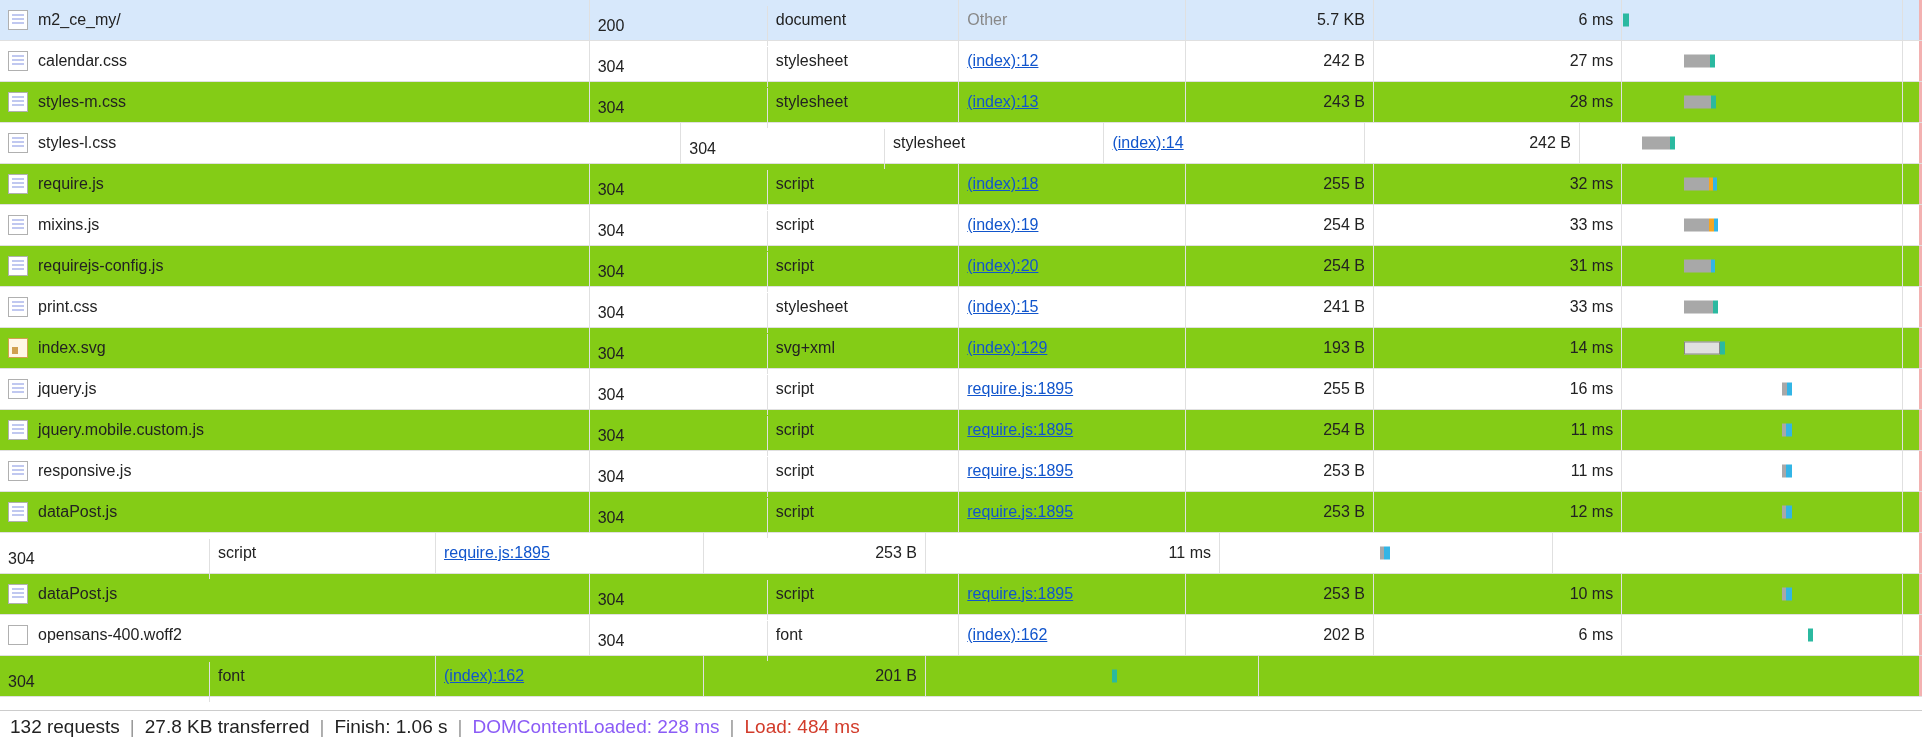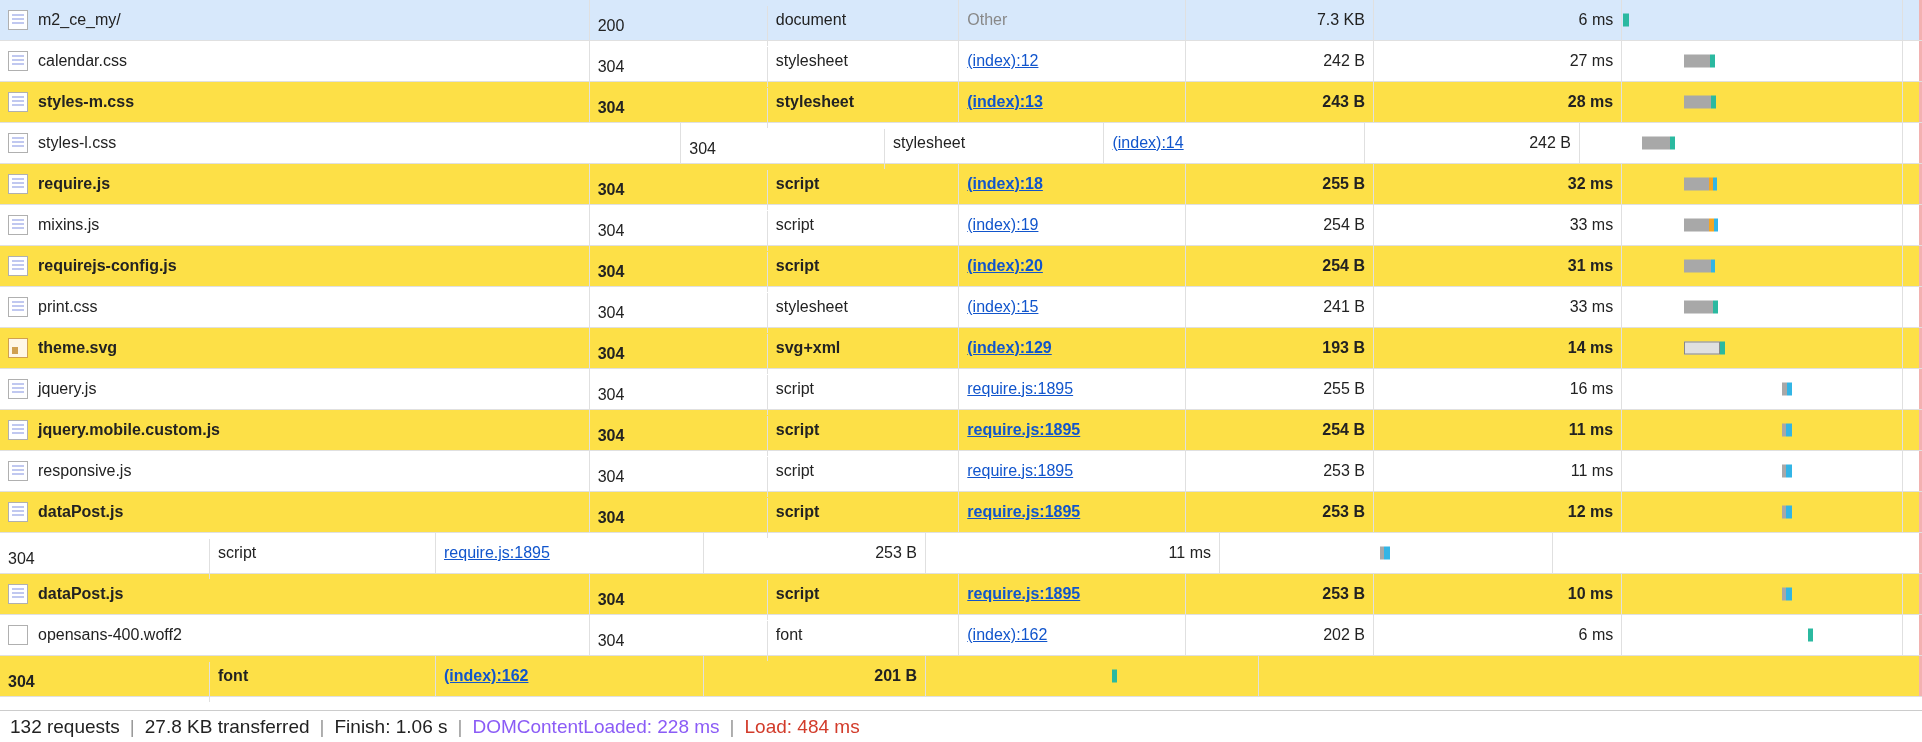--- a/index.html
+++ b/index.html
@@ -1,19 +1,19 @@
 <!DOCTYPE html>
 <html><head>
 <meta charset="utf-8">
 <style>
   * { margin: 0; padding: 0; box-sizing: border-box; }
   html, body { width: 1922px; height: 742px; font-family: "Helvetica Neue", Arial, sans-serif; font-size: 16px; color: #222; background: #fff; overflow: hidden; }
   .row { height: 41px; display: flex; align-items: center; border-bottom: 1px solid #e0e0e0; }
   .row.selected { background: #d7e8fb; }
-  .row.striped { background: #fde047; font-weight: bold; }
+  .row.striped { background: #84cc16; }
   .cell { overflow: hidden; white-space: nowrap; text-overflow: ellipsis; padding: 0 8px; border-right: 1px solid #e0e0e0; height: 100%; display: flex; align-items: center; }
   .name-cell { width: 703px; padding-left: 8px; }
   .status-cell { width: 210px; margin-top: 12px; }
   .type-cell { width: 226px; }
   .initiator-cell { width: 268px; }
   .size-cell { width: 222px; justify-content: flex-end; }
   .time-cell { width: 294px; justify-content: flex-end; }
   .waterfall-cell { width: 333px; position: relative; }
   .end-cell { flex: 1; border-right: 3px solid #f3b1b1; }
   .initiator-link { color: #1155cc; text-decoration: underline; cursor: pointer; }
@@ -43,21 +43,21 @@
     <div class="row selected">
       <div class="cell name-cell">
         <span class="icon icon-doc"></span>
         <span>m2_ce_my/</span>
       </div>
       <div class="cell status-cell">200</div>
       <div class="cell type-cell">document</div>
       <div class="cell initiator-cell">
         <span class="initiator-other">Other</span>
       </div>
-      <div class="cell size-cell">7.3 KB</div>
+      <div class="cell size-cell">5.7 KB</div>
       <div class="cell time-cell">6 ms</div>
       <div class="cell waterfall-cell">
         <div class="wf-bar wf-seg-teal" style="left: 1px; width: 6px;"></div>
       </div>
       <div class="cell end-cell"></div>
     </div>
     <div class="row">
       <div class="cell name-cell">
         <span class="icon icon-doc"></span>
         <span>calendar.css</span>
@@ -180,21 +180,21 @@
       <div class="cell time-cell">33 ms</div>
       <div class="cell waterfall-cell">
         <div class="wf-bar wf-wait" style="left: 62px; width: 29px;"></div>
         <div class="wf-bar wf-seg-teal" style="left: 91px; width: 5px;"></div>
       </div>
       <div class="cell end-cell"></div>
     </div>
     <div class="row striped">
       <div class="cell name-cell">
         <span class="icon icon-img"></span>
-        <span>theme.svg</span>
+        <span>index.svg</span>
       </div>
       <div class="cell status-cell">304</div>
       <div class="cell type-cell">svg+xml</div>
       <div class="cell initiator-cell">
         <span class="initiator-link">(index):129</span>
       </div>
       <div class="cell size-cell">193 B</div>
       <div class="cell time-cell">14 ms</div>
       <div class="cell waterfall-cell">
         <div class="wf-bar wf-img" style="left: 62px; width: 36px;"></div>

